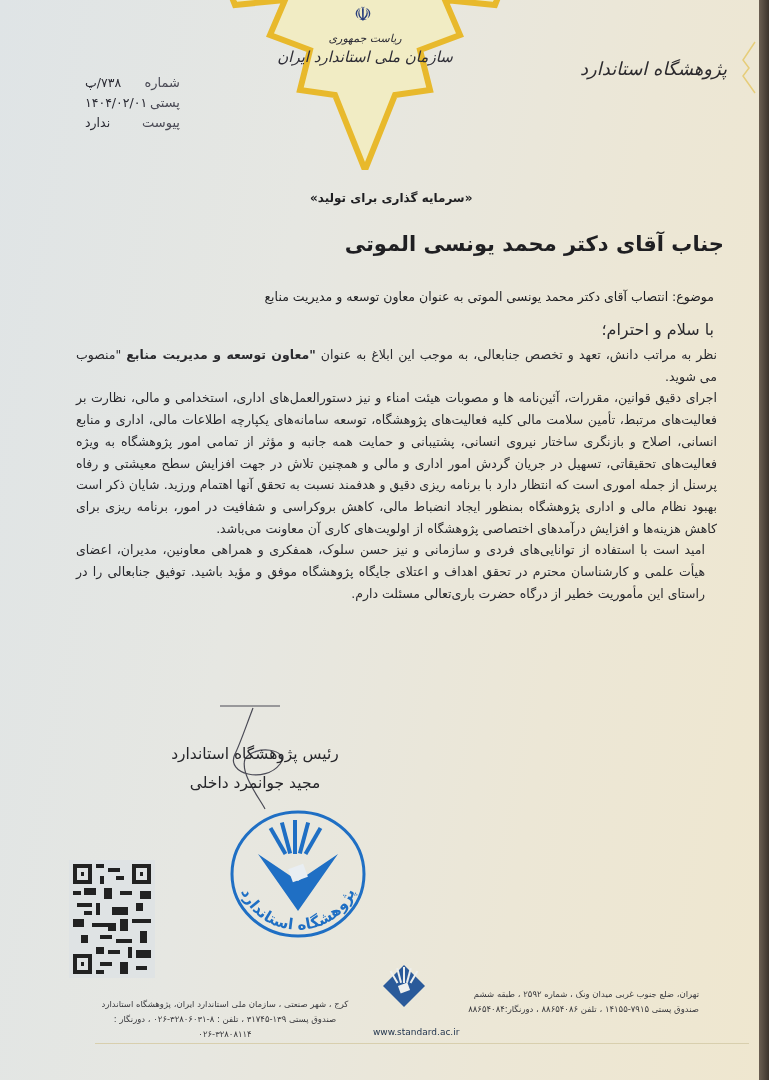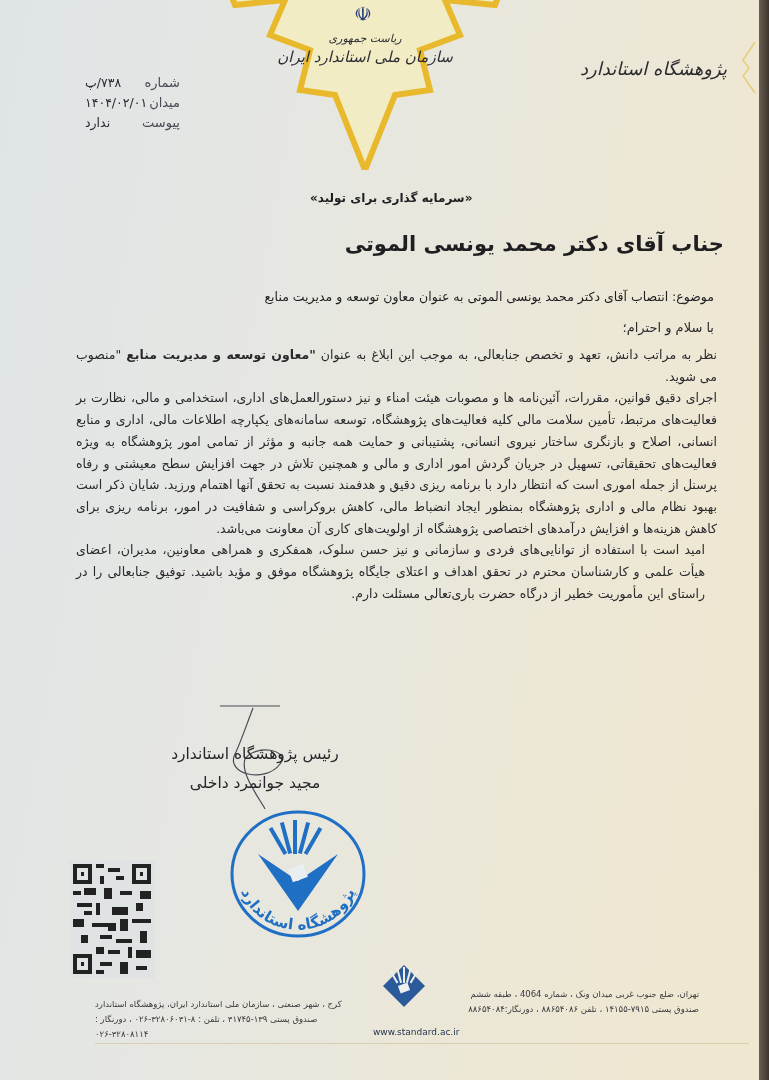--- a/index.html
+++ b/index.html
@@ -19,32 +19,32 @@
   .emblem .org { position:absolute; width:100%; top:68px; text-align:center; font-size:15px; color:#2e2d36; font-family:"DejaVu Serif", serif; font-style:italic; }
   .brand { position:absolute; right:42px; top:58px; font-size:18px; font-family:"DejaVu Serif", serif; font-style:italic; color:#2c2a2e; }
   .corner { position:absolute; right:12px; top:40px; width:18px; height:55px; }
   .meta { position:absolute; left:85px; top:72px; width:95px; font-size:12.5px; }
   .meta .row { display:flex; justify-content:space-between; direction:rtl; height:20px; align-items:center; }
   .meta .lbl { font-size:13px; color:#4a4a55; width:16px; }
   .meta .val { color:#2a2a33;text-align:center; }
   .slogan { position:absolute; left:310px; top:191px; font-size:12px; font-weight:bold; color:#1f1f22; }
   .addressee { position:absolute; right:45px; top:232px; font-size:21px; font-weight:bold; color:#1f1f22; }
   .subject { position:absolute; right:55px; top:289px; font-size:12.5px; font-weight:normal; color:#1f1f22; }
-  .greeting { position:absolute; right:55px; top:320px; font-size:13px; }
+  .greeting { position:absolute; right:55px; top:320px; font-size:16px; }
   .body { position:absolute; right:52px; left:40px; top:344px; font-size:12.5px; line-height:21.7px; text-align:justify; text-align-last:right;margin-left:36px; }
   .body p { margin:0 0 0 0; }
   .body p + p { margin-top:0; }
   .body b { font-weight:bold; }
   .sig { position:absolute; left:150px; top:740px; width:210px; text-align:center; font-size:15.5px; line-height:29px; color:#26262a; }
   .sigline { position:absolute; left:215px; top:704px; }
   .stamp { position:absolute; left:218px; top:806px; width:160px; height:135px; }
   .qr { position:absolute; left:68px; top:860px; width:88px; height:118px; }
   .footer { position:absolute; left:95px; right:40px; top:985px; height:60px; }
   .footer .r { position:absolute; right:30px; top:2px; font-size:8.5px; line-height:15px; color:#3a3a3e; text-align:right; }
-  .footer .l { position:absolute; left:0; top:12px; font-size:8.5px; line-height:15px; color:#3a3a3e; text-align:left; width:260px; }
+  .footer .l { position:absolute; left:0; top:12px; font-size:8.5px; line-height:15px; color:#3a3a3e; text-align:center; width:260px; }
   .footer .logo { position:absolute; left:284px; top:-25px; width:50px; height:50px; }
   .footer .url { position:absolute; left:278px; top:42px; font-size:9px; color:#23364f; direction:ltr; }
   .rule { position:absolute; left:95px; right:20px; top:1043px; height:1px; background:#d8cfae; }
 </style>
 </head>
 <body>
 
 <div class="page">
   <div class="edge"></div>
 
@@ -61,21 +61,21 @@
   <svg class="corner" viewBox="0 0 18 55">
     <path d="M16,2 L4,20 L10,28 L4,36 L16,53" fill="none" stroke="#e6cd7a" stroke-width="1.5"></path>
   </svg>
 
   <div class="meta">
     <div class="row">
         <span class="lbl">شماره</span>
         <span class="val">۷۳۸/پ</span>
       </div>
     <div class="row">
-        <span class="lbl">میدان</span>
+        <span class="lbl">پستی</span>
         <span class="val">۱۴۰۴/۰۲/۰۱</span>
       </div>
     <div class="row">
         <span class="lbl">پیوست</span>
         <span class="val">ندارد</span>
       </div>
   </div>
 
   <div class="slogan">«سرمایه گذاری برای تولید»</div>
   <div class="addressee">جناب آقای دکتر محمد یونسی الموتی</div>
@@ -153,21 +153,21 @@
         <rect x="17" y="27" width="3" height="1"></rect>
         <rect x="7" y="28" width="2" height="1"></rect>
       <rect x="10" y="16" width="2" height="2"></rect>
         <rect x="4" y="13" width="2" height="1"></rect>
         <rect x="15" y="5" width="0" height="0"></rect>
     </g>
   </svg>
 
   <div class="footer">
     <div class="r">
-      <div>تهران، ضلع جنوب غربی میدان ونک ، شماره 4064 ، طبقه ششم</div>
+      <div>تهران، ضلع جنوب غربی میدان ونک ، شماره ۲۵۹۲ ، طبقه ششم</div>
       <div>صندوق پستی ۷۹۱۵-۱۴۱۵۵ ، تلفن ۸۸۶۵۴۰۸۶ ، دورنگار:۸۸۶۵۴۰۸۴</div>
     </div>
     <svg class="logo" viewBox="0 0 50 50">
       <polygon points="25,5 46,26 25,47 4,26" fill="#2a5a9a"></polygon>
       <g fill="#eef0ee">
         <rect x="14" y="10" width="2" height="14" transform="rotate(-30 15 17)"></rect>
         <rect x="19" y="8" width="2" height="15" transform="rotate(-15 20 15)"></rect>
         <rect x="24" y="7" width="2" height="16"></rect>
         <rect x="29" y="8" width="2" height="15" transform="rotate(15 30 15)"></rect>
         <rect x="34" y="10" width="2" height="14" transform="rotate(30 35 17)"></rect>

